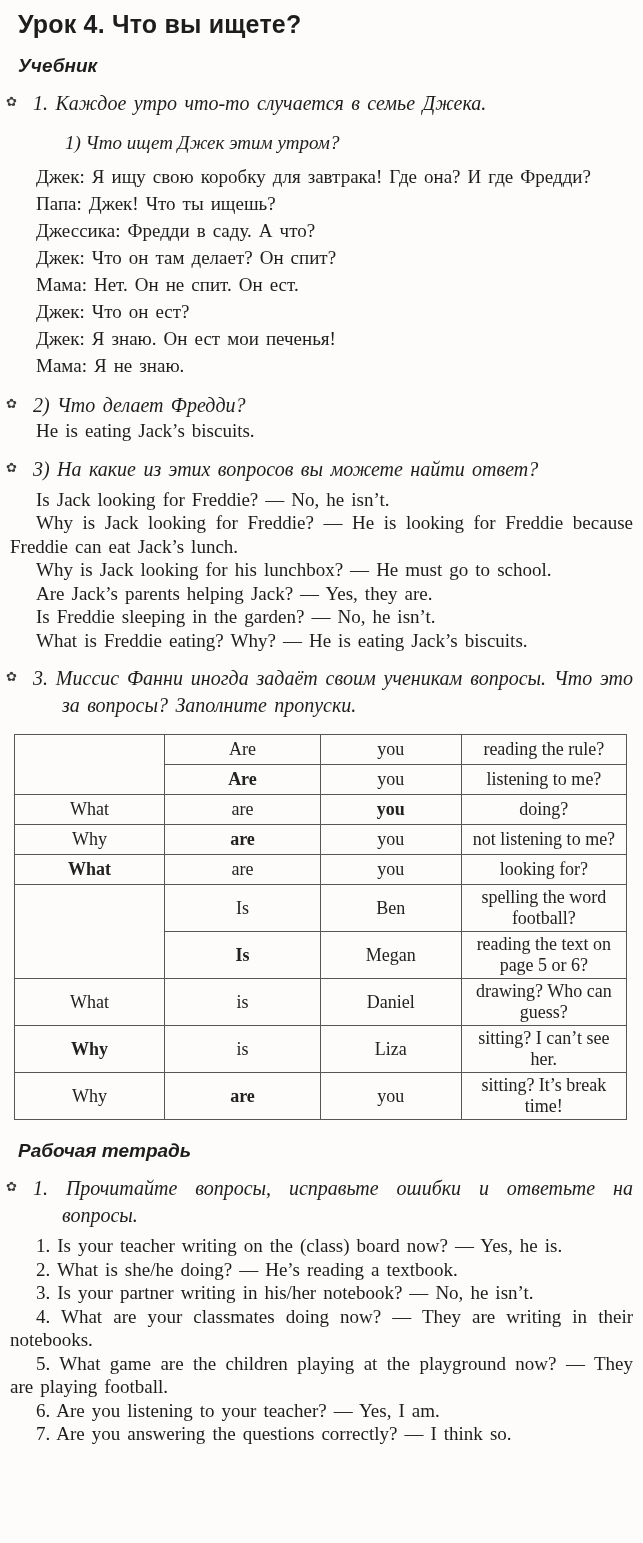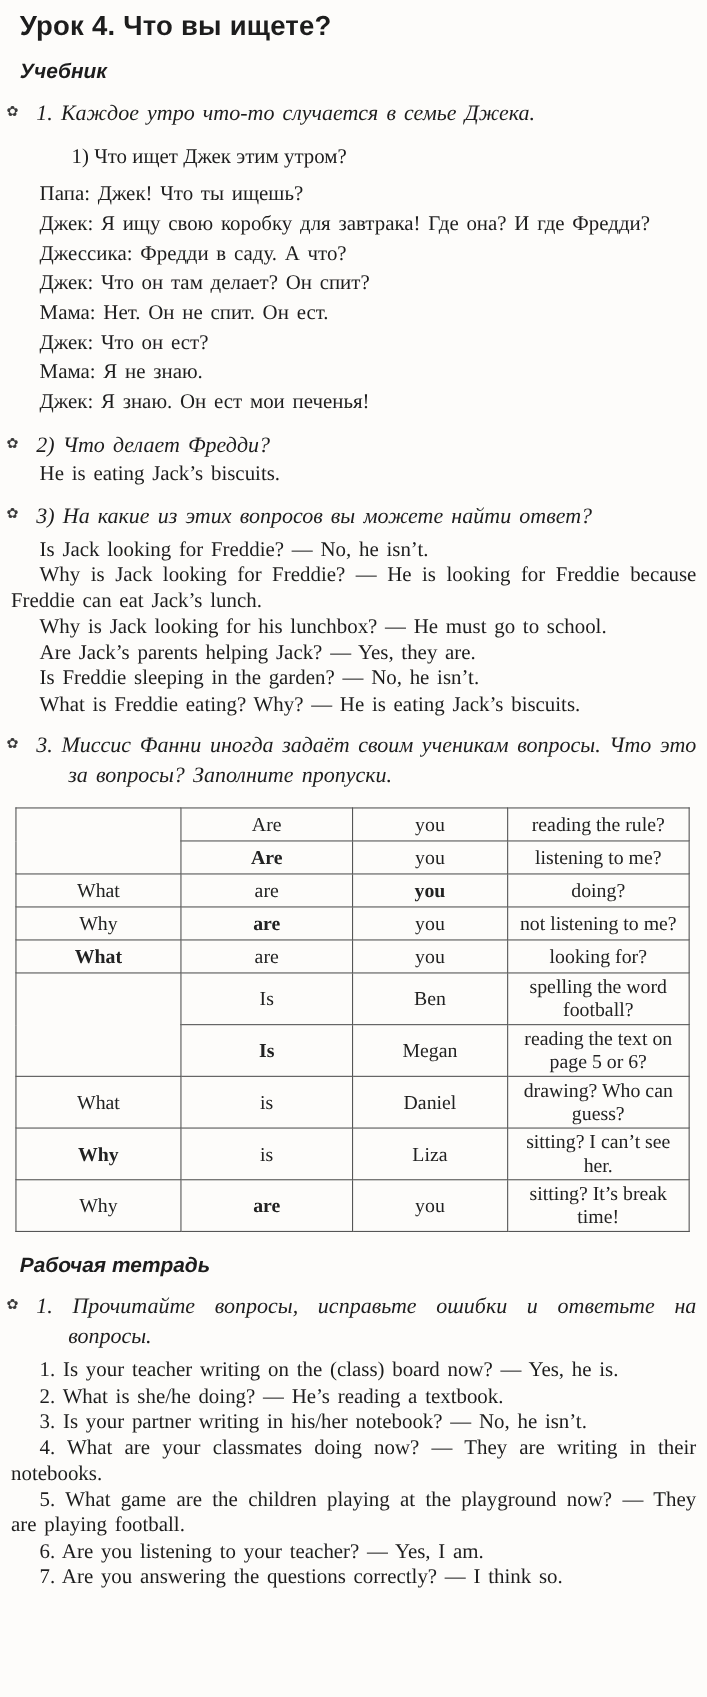--- a/index.html
+++ b/index.html
@@ -43,20 +43,21 @@
     text-indent: -29px;
     font-style: italic;
     font-size: 20px;
     line-height: 27px;
     text-align: justify;
     word-spacing: 0.12em;
   }
   .subq {
     margin: 12px 0 0 0;
     padding-left: 55px;
+    font-style: italic;
     font-size: 19px;
     line-height: 27px;
   }
   .dialog { margin-top: 7px; }
   p.line {
     margin: 0;
     text-indent: 26px;
     text-align: justify;
     font-size: 19px;
     word-spacing: 0.12em;
@@ -100,28 +101,28 @@
   <div class="sec-heading">Учебник</div>
 
   <div class="task">
     <span class="bullet">✿</span>
     <p class="task-text">1. Каждое утро что-то случается в семье Джека.</p>
   </div>
 
   <p class="subq">1) Что ищет Джек этим утром?</p>
 
   <div class="dialog">
+    <p class="line ru">Джек: Я ищу свою коробку для завтрака! Где она? И где Фредди?</p>
     <p class="line ru">Папа: Джек! Что ты ищешь?</p>
-    <p class="line ru">Джек: Я ищу свою коробку для завтрака! Где она? И где Фредди?</p>
     <p class="line ru">Джессика: Фредди в саду. А что?</p>
     <p class="line ru">Джек: Что он там делает? Он спит?</p>
     <p class="line ru">Мама: Нет. Он не спит. Он ест.</p>
     <p class="line ru">Джек: Что он ест?</p>
+    <p class="line ru">Джек: Я знаю. Он ест мои печенья!</p>
     <p class="line ru">Мама: Я не знаю.</p>
-    <p class="line ru">Джек: Я знаю. Он ест мои печенья!</p>
   </div>
 
   <div class="task">
     <span class="bullet">✿</span>
     <p class="task-text">2) Что делает Фредди?</p>
   </div>
   <p class="line en answer">He is eating Jack’s biscuits.</p>
 
   <div class="task">
     <span class="bullet">✿</span>

